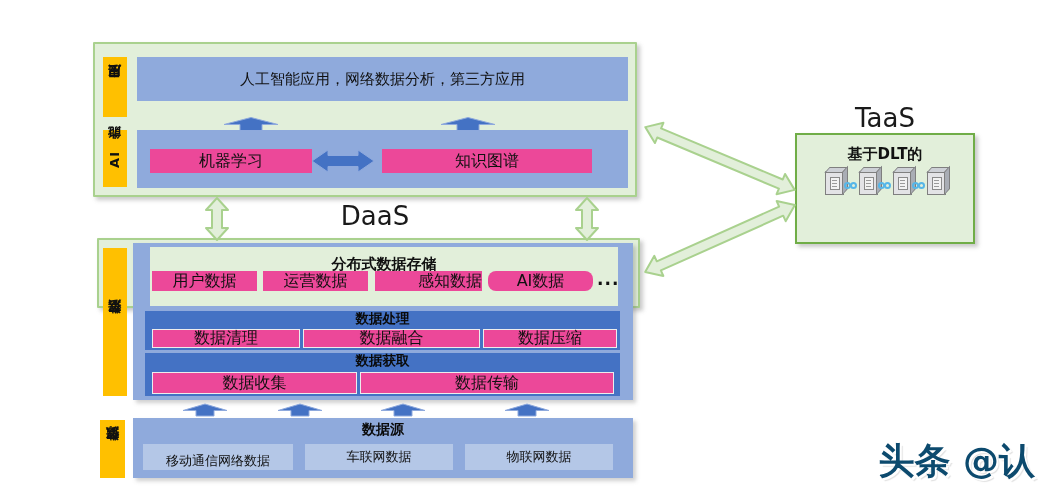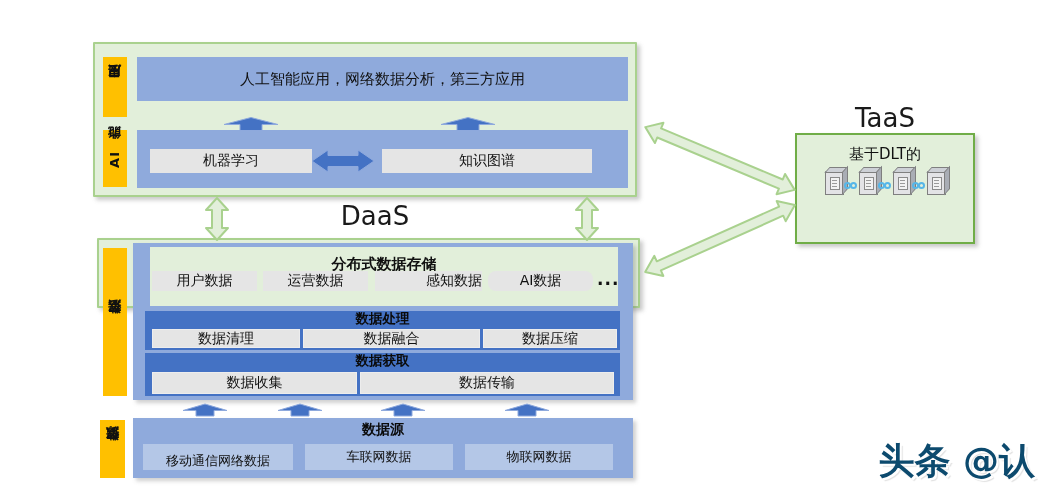--- a/index.html
+++ b/index.html
@@ -7,22 +7,22 @@
        font-family:"DejaVu Sans","Liberation Sans",sans-serif;color:#111;}
   .abs{position:absolute;}
   
   .green-box{background:#e2efda;border:2px solid #a9d18e;border-radius:1px;
              box-shadow:3px 3px 4px rgba(100,100,100,.35);}
   .taas-box{background:#e2efda;border:2px solid #70ad47;
             box-shadow:3px 3px 4px rgba(100,100,100,.35);}
   
   .blue-box{background:#8faadc;}
   .blue-section{background:#4472c4;}
-  .chip{background:#e5e5e5;display:flex;align-items:center;justify-content:center;
-        font-size:14px;color:#111;}
+  .chip{background:#ec4899;display:flex;align-items:center;justify-content:center;
+        font-size:16px;color:#111;}
   .chip.bordered{border:1px solid #ededed;}
   .chip.src{background:#b4c7e7;font-size:13px;}
   .vlabel{background:#ffc000;display:flex;align-items:center;justify-content:center;}
   .vlabel span{writing-mode:vertical-rl;transform:rotate(180deg);
                font-size:13px;font-weight:600;letter-spacing:1px;white-space:nowrap;}
   .center-text{display:flex;align-items:center;justify-content:center;}
   .sec-title{font-weight:bold;font-size:13.5px;text-align:center;line-height:17px;color:#0a0a0a;font-family:Liberation Mono, monospace;}
   .big-label{font-size:26px;color:#1a1a1a;text-align:center;}
   .storage-title{font-weight:bold;font-size:15px;text-align:center;}
   .dots{font-size:17px;font-weight:bold;letter-spacing:1px;}
@@ -128,21 +128,21 @@
 </div>
 <div class="abs chip src" style="left:305px;top:444px;width:148px;height:26px;">
   <span>车联网数据</span>
 </div>
 <div class="abs chip src" style="left:465px;top:444px;width:148px;height:26px;">
   <span>物联网数据</span>
 </div>
 
 <div class="abs big-label" style="left:820px;top:103px;width:130px;">TaaS</div>
 <div class="abs taas-box" style="left:795px;top:133px;width:176px;height:107px;">
-  <div style="text-align:center;font-weight:normal;font-size:15px;line-height:20px;margin-top:9px;">
+  <div style="text-align:center;font-weight:bold;font-size:15px;line-height:20px;margin-top:9px;">
     <div>基于DLT的</div>
   </div>
   <div class="chain-row">
     <div class="cube">
         <div class="doc"></div>
       </div>
     <div class="link">
         <i class="l1"></i>
         <i class="l2"></i>
       </div>

